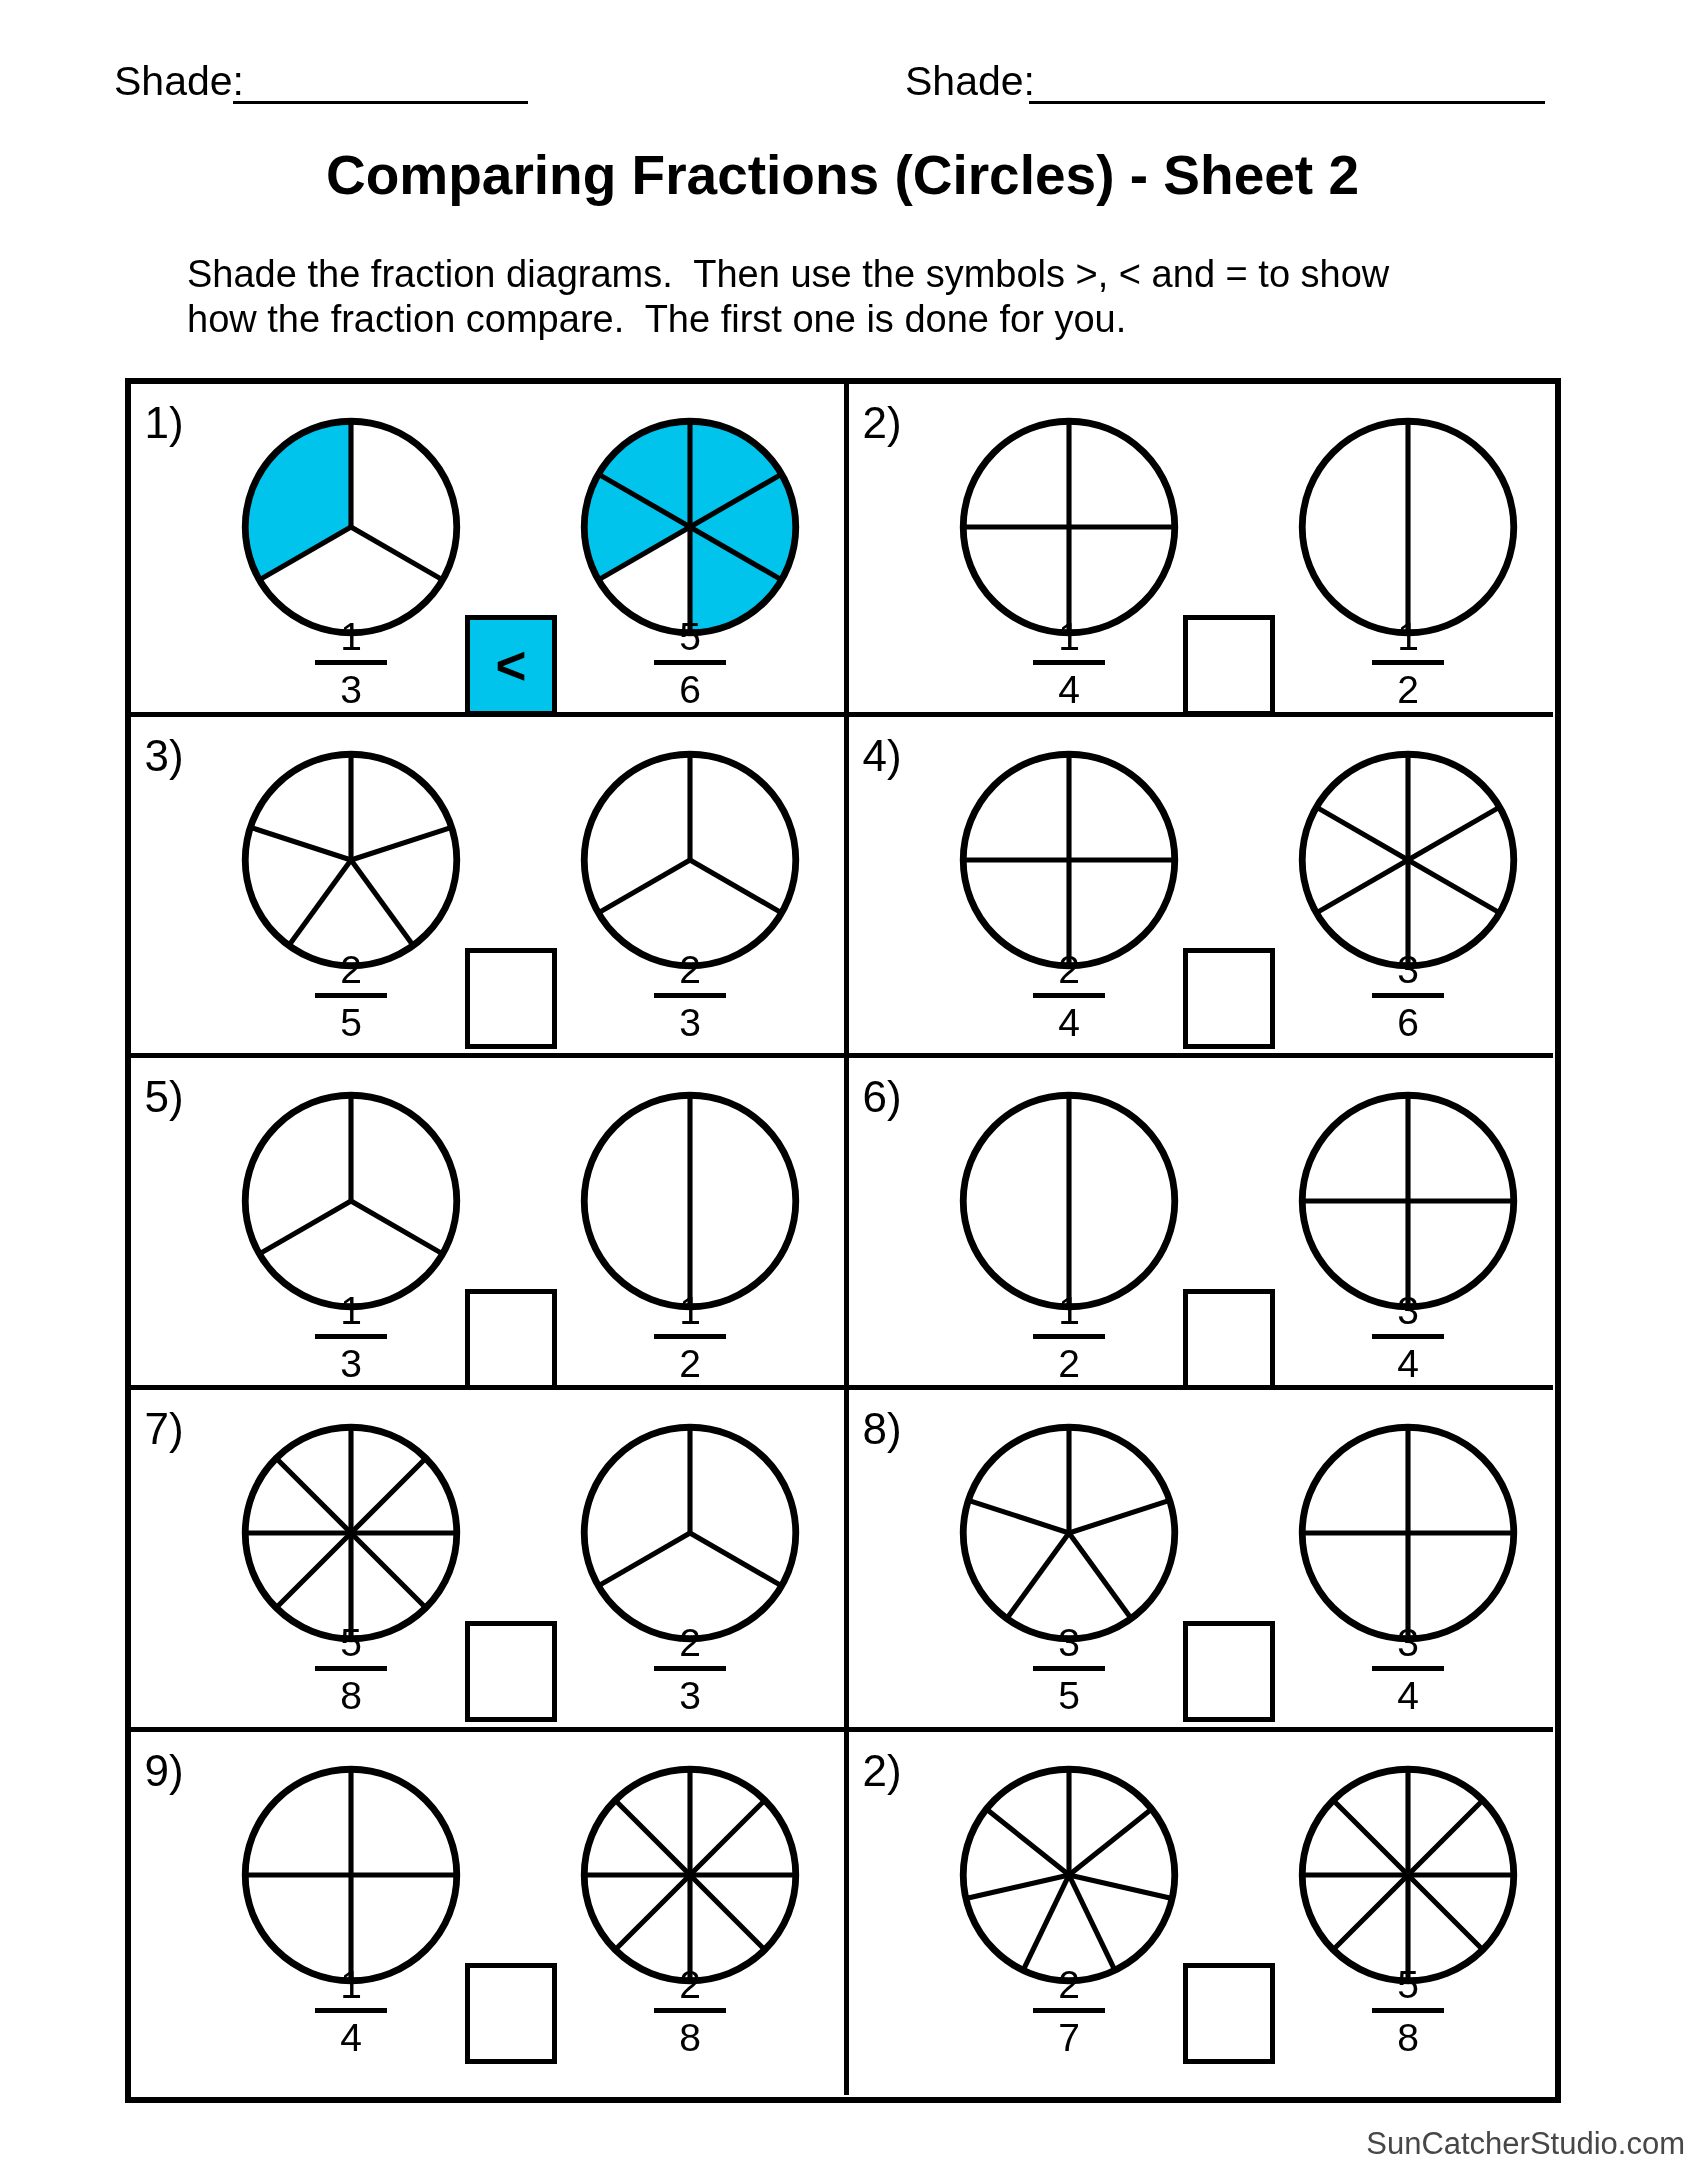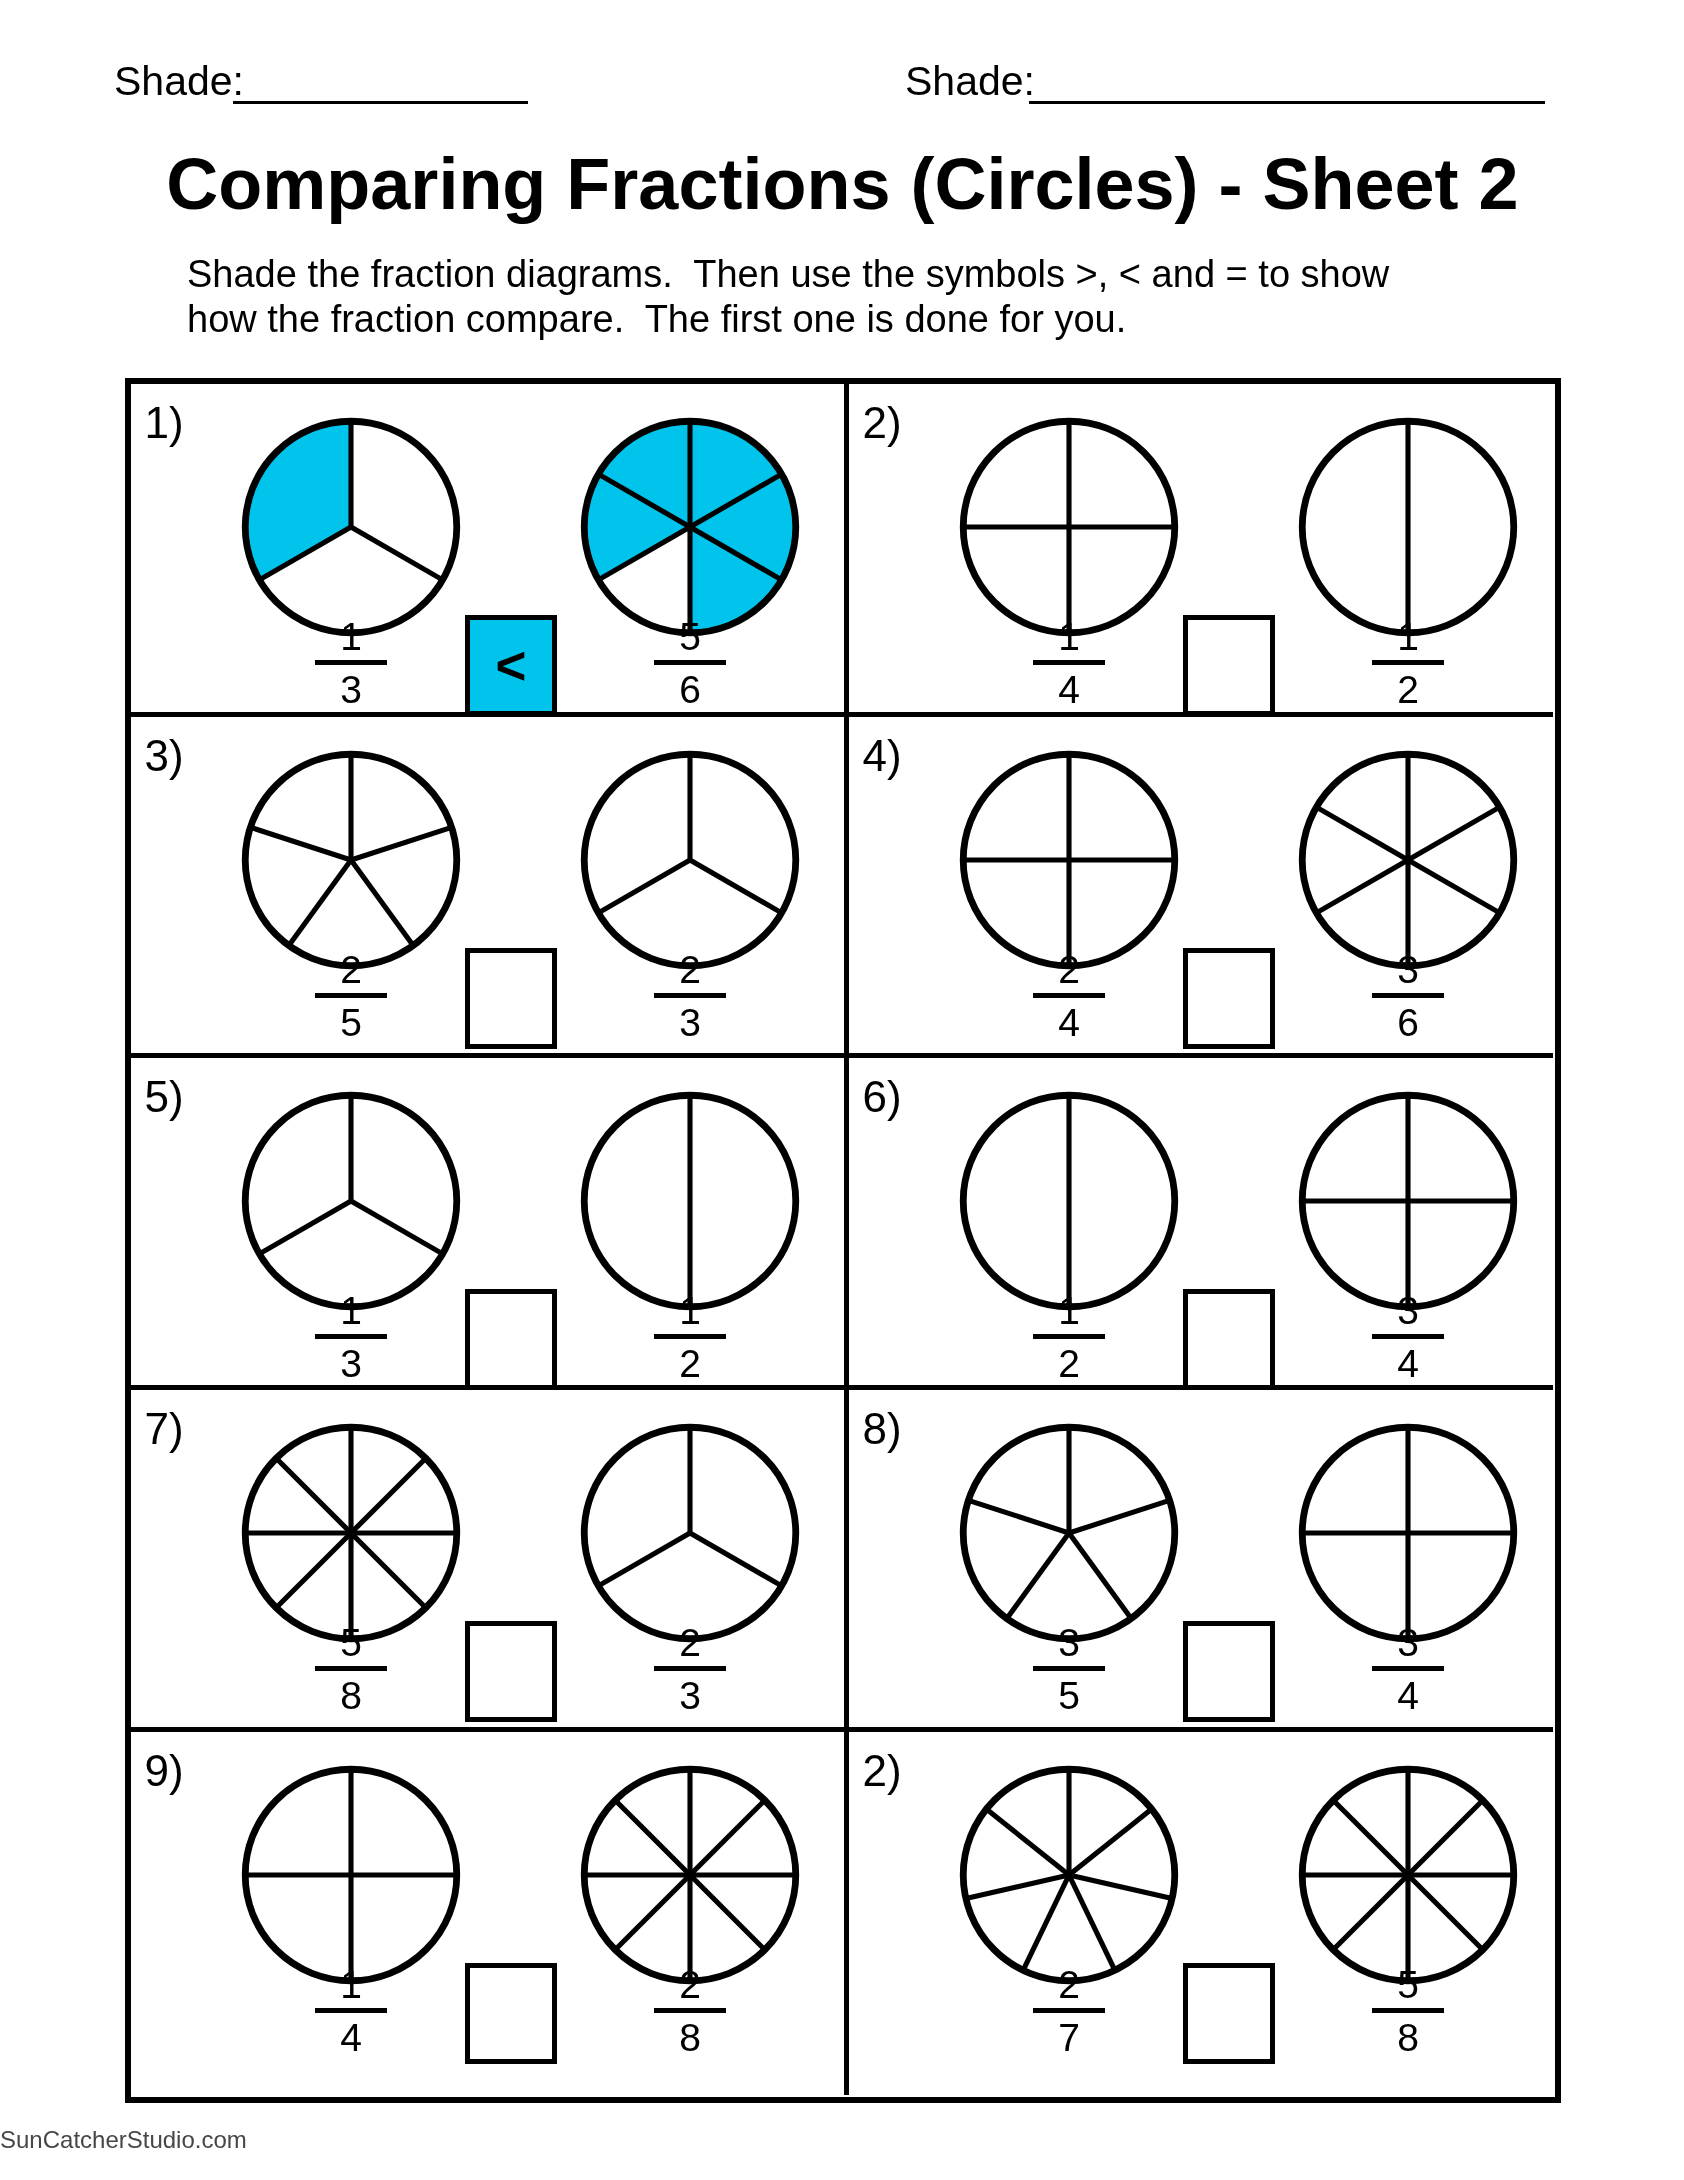--- a/index.html
+++ b/index.html
@@ -5,21 +5,21 @@
   html,body{margin:0;padding:0;background:#fff;}
   body{width:1685px;height:2181px;position:relative;font-family:"Liberation Sans",sans-serif;color:#000;}
 
   
   .hdr-label{position:absolute;font-size:41px;}
   #date-label{left:114px;top:58px;}
   #name-label{left:905px;top:58px;}
   .write-line{position:absolute;height:0;border-bottom:3.4px solid #000;}
   #date-line{left:233px;top:101px;width:295px;}
   #name-line{left:1029px;top:101px;width:516px;}
-  #page-title{position:absolute;left:0;top:143px;width:100%;text-align:center;font-size:72px;font-weight:bold;margin:0;}
+  #page-title{position:absolute;left:0;top:143px;width:100%;text-align:center;font-size:55px;font-weight:bold;margin:0;}
   .instr{position:absolute;left:187px;font-size:38px;line-height:1;white-space:pre;}
   #instr1{top:255px;}
   #instr2{top:300px;}
 
   
   #problems-grid{
     position:absolute;left:125px;top:378px;width:1436px;height:1725px;
     border:6.8px solid #000;box-sizing:border-box;
     display:grid;grid-template-columns:718px 704px;
     grid-template-rows:333px 341px 332px 342px 363px;
@@ -36,21 +36,21 @@
 
   .frac{position:absolute;top:233px;width:102px;display:flex;flex-direction:column;align-items:center;gap:4.3px;font-size:39px;line-height:1;}
   .frac.f1{left:169px;}
   .frac.f2{left:508px;}
   .frac .bar{width:72px;height:5.1px;background:#000;}
 
   .abox{position:absolute;left:334px;top:231px;width:92px;height:101px;border:5.1px solid #000;box-sizing:border-box;
         display:flex;align-items:center;justify-content:center;background:#fff;}
   .abox .sym{font-size:53px;font-weight:bold;}
 
-  #footer-credit{position:absolute;left:0;top:2126px;width:100%;text-align:left;font-size:24px;color:#474747;}
+  #footer-credit{position:absolute;left:0;top:2126px;width:100%;text-align:right;font-size:31px;color:#474747;}
 </style>
 </head>
 <body>
 
 <span class="hdr-label" id="date-label">Shade:</span>
 <div class="write-line" id="date-line"></div>
 <span class="hdr-label" id="name-label">Shade:</span>
 <div class="write-line" id="name-line"></div>
 
 <h1 id="page-title">Comparing Fractions (Circles) - Sheet 2</h1>

